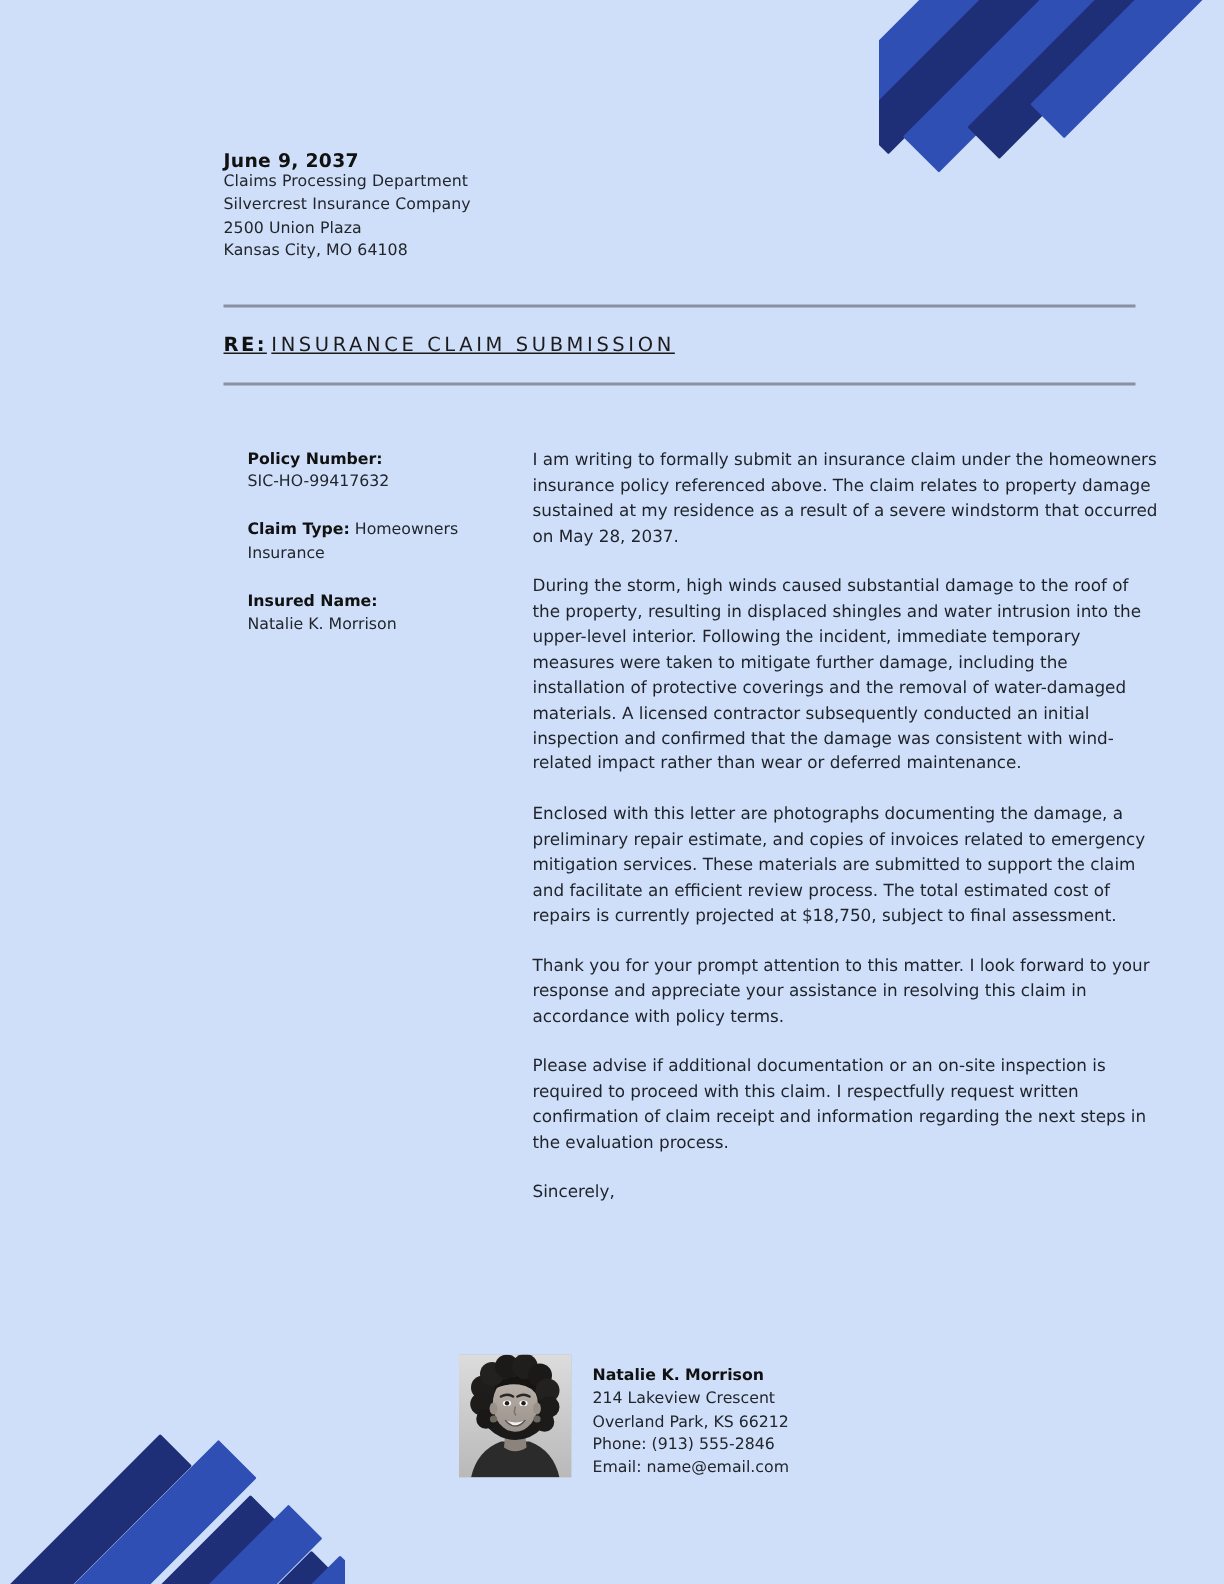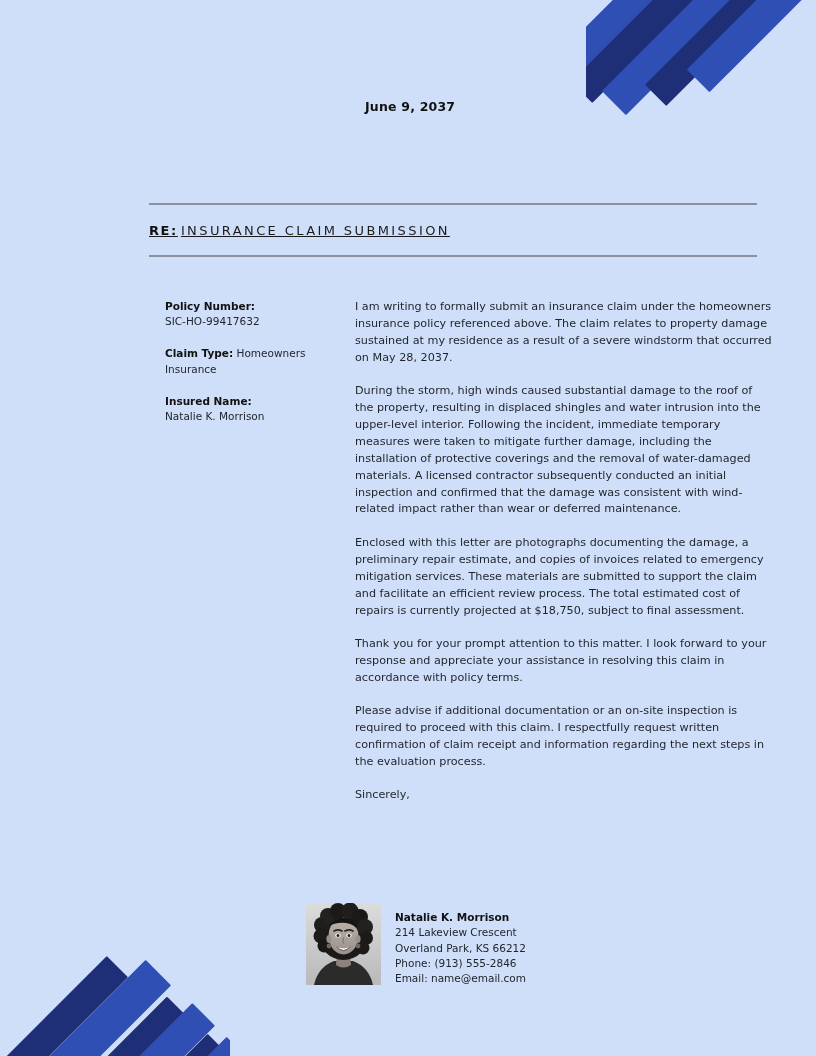--- a/index.html
+++ b/index.html
@@ -51,25 +51,25 @@
   .content {
     position: absolute;
     left: 149px;
     top: 0;
     width: 608px;
   }
 
   
   .header-row {
     position: absolute;
-    left: 12px;
+    left: 0;
     top: 98px;
     width: 608px;
     display: flex;
-    align-items: center;
+    align-items: flex-start;
     flex-direction: column;
   }
   .letter-date {
     width: 200px;
     font-size: 12.5px;
     font-weight: bold;
     letter-spacing: 0.2px;
     color: #111111;
     padding-top: 1px;
   }
@@ -216,20 +216,26 @@
     <div class="bar" style="width:26px;height:190px;background:#1f2f77;left:96px;top:72px;transform:rotate(45deg);"></div>
     <div class="bar" style="width:32px;height:180px;background:#2f4fb5;left:124px;top:82px;transform:rotate(45deg);"></div>
     <div class="bar" style="width:22px;height:120px;background:#1f2f77;left:162px;top:118px;transform:rotate(45deg);"></div>
     <div class="bar" style="width:26px;height:110px;background:#2f4fb5;left:184px;top:124px;transform:rotate(45deg);"></div>
   </div>
 
   <div class="content">
 
     <div class="header-row">
       <div class="letter-date">June 9, 2037</div>
+      <div class="recipient">
+        <div>Claims Processing Department</div>
+        <div>Silvercrest Insurance Company</div>
+        <div>2500 Union Plaza</div>
+        <div>Kansas City, MO 64108</div>
+      </div>
     </div>
 
     <div class="subject-block">
       <div class="rule"></div>
       <div class="subject-line">
         <span class="subject-prefix">RE:</span><span class="subject-text">INSURANCE CLAIM SUBMISSION</span>
       </div>
       <div class="rule"></div>
     </div>
 

